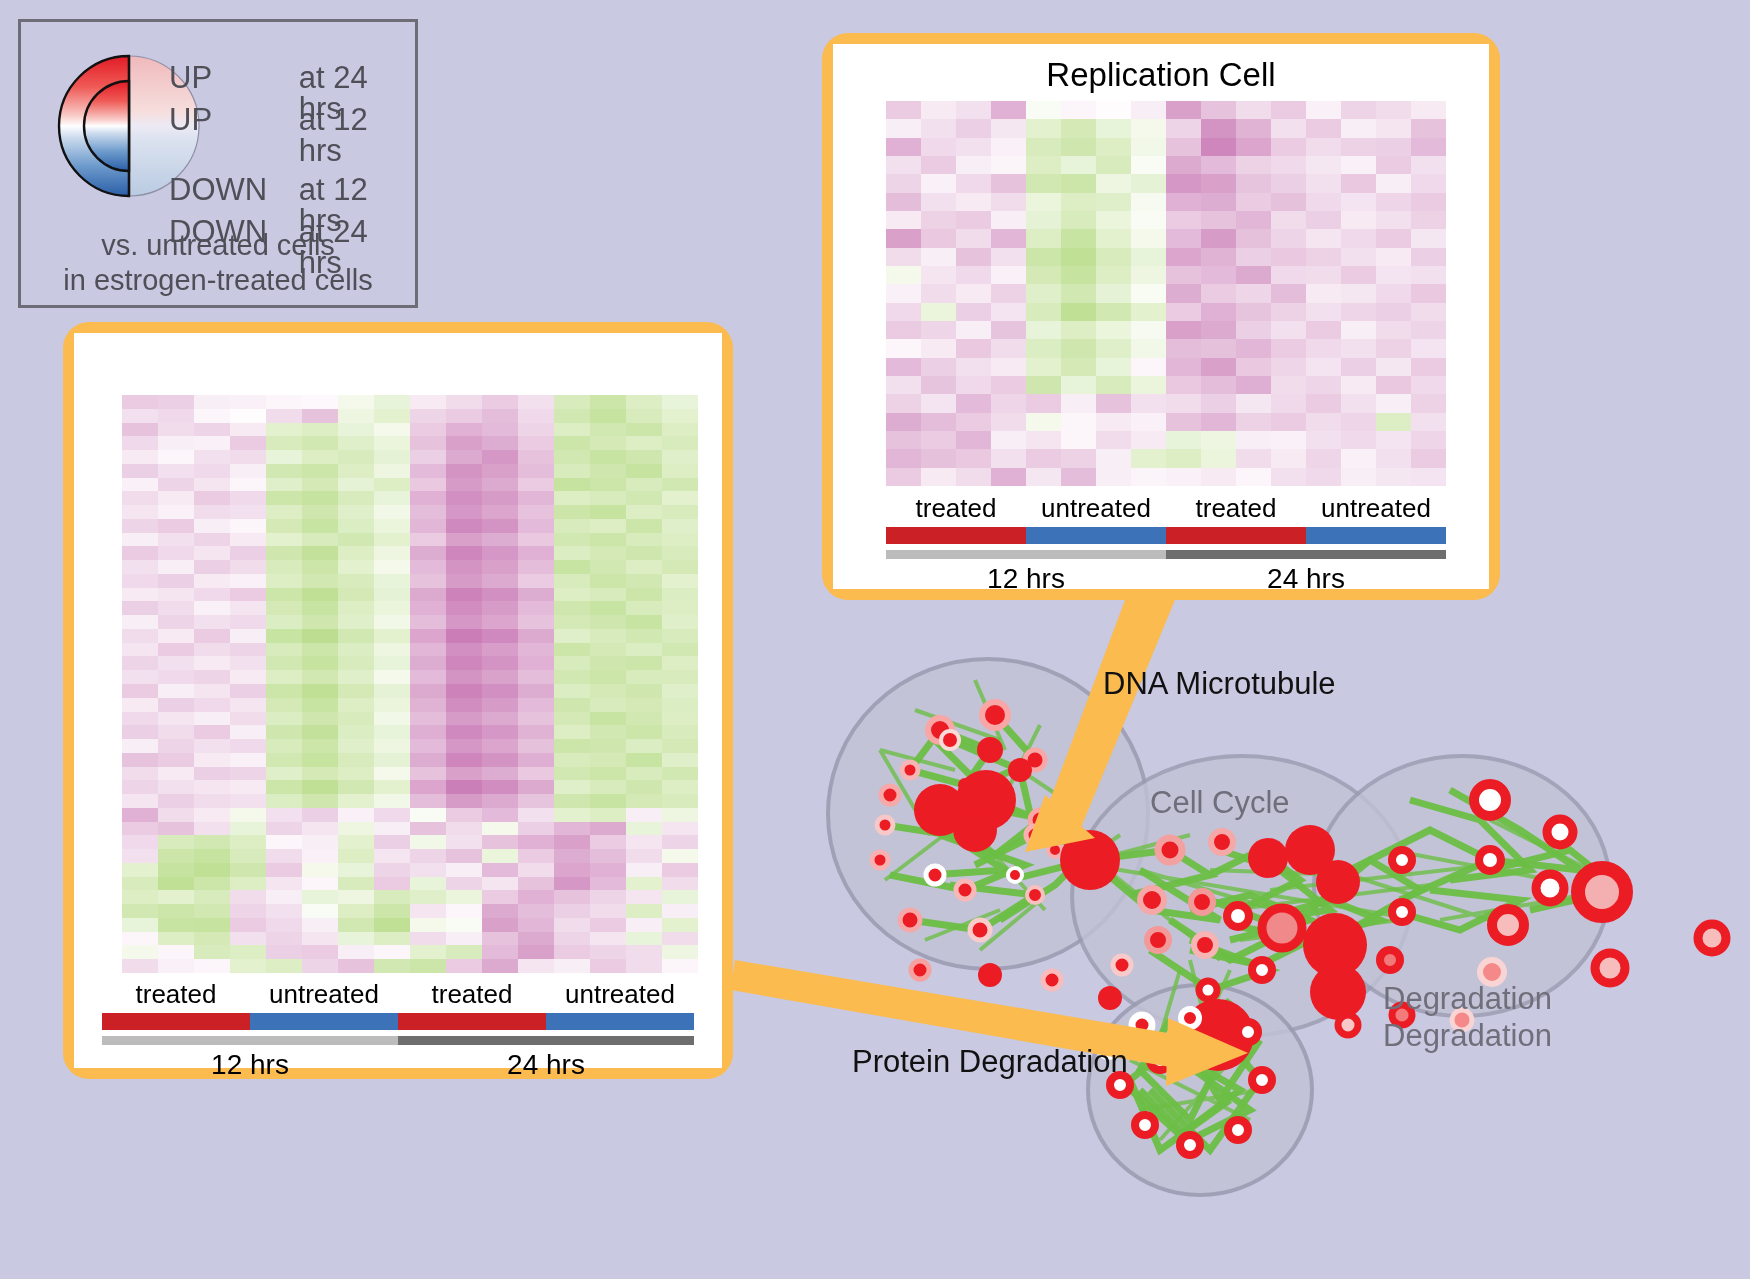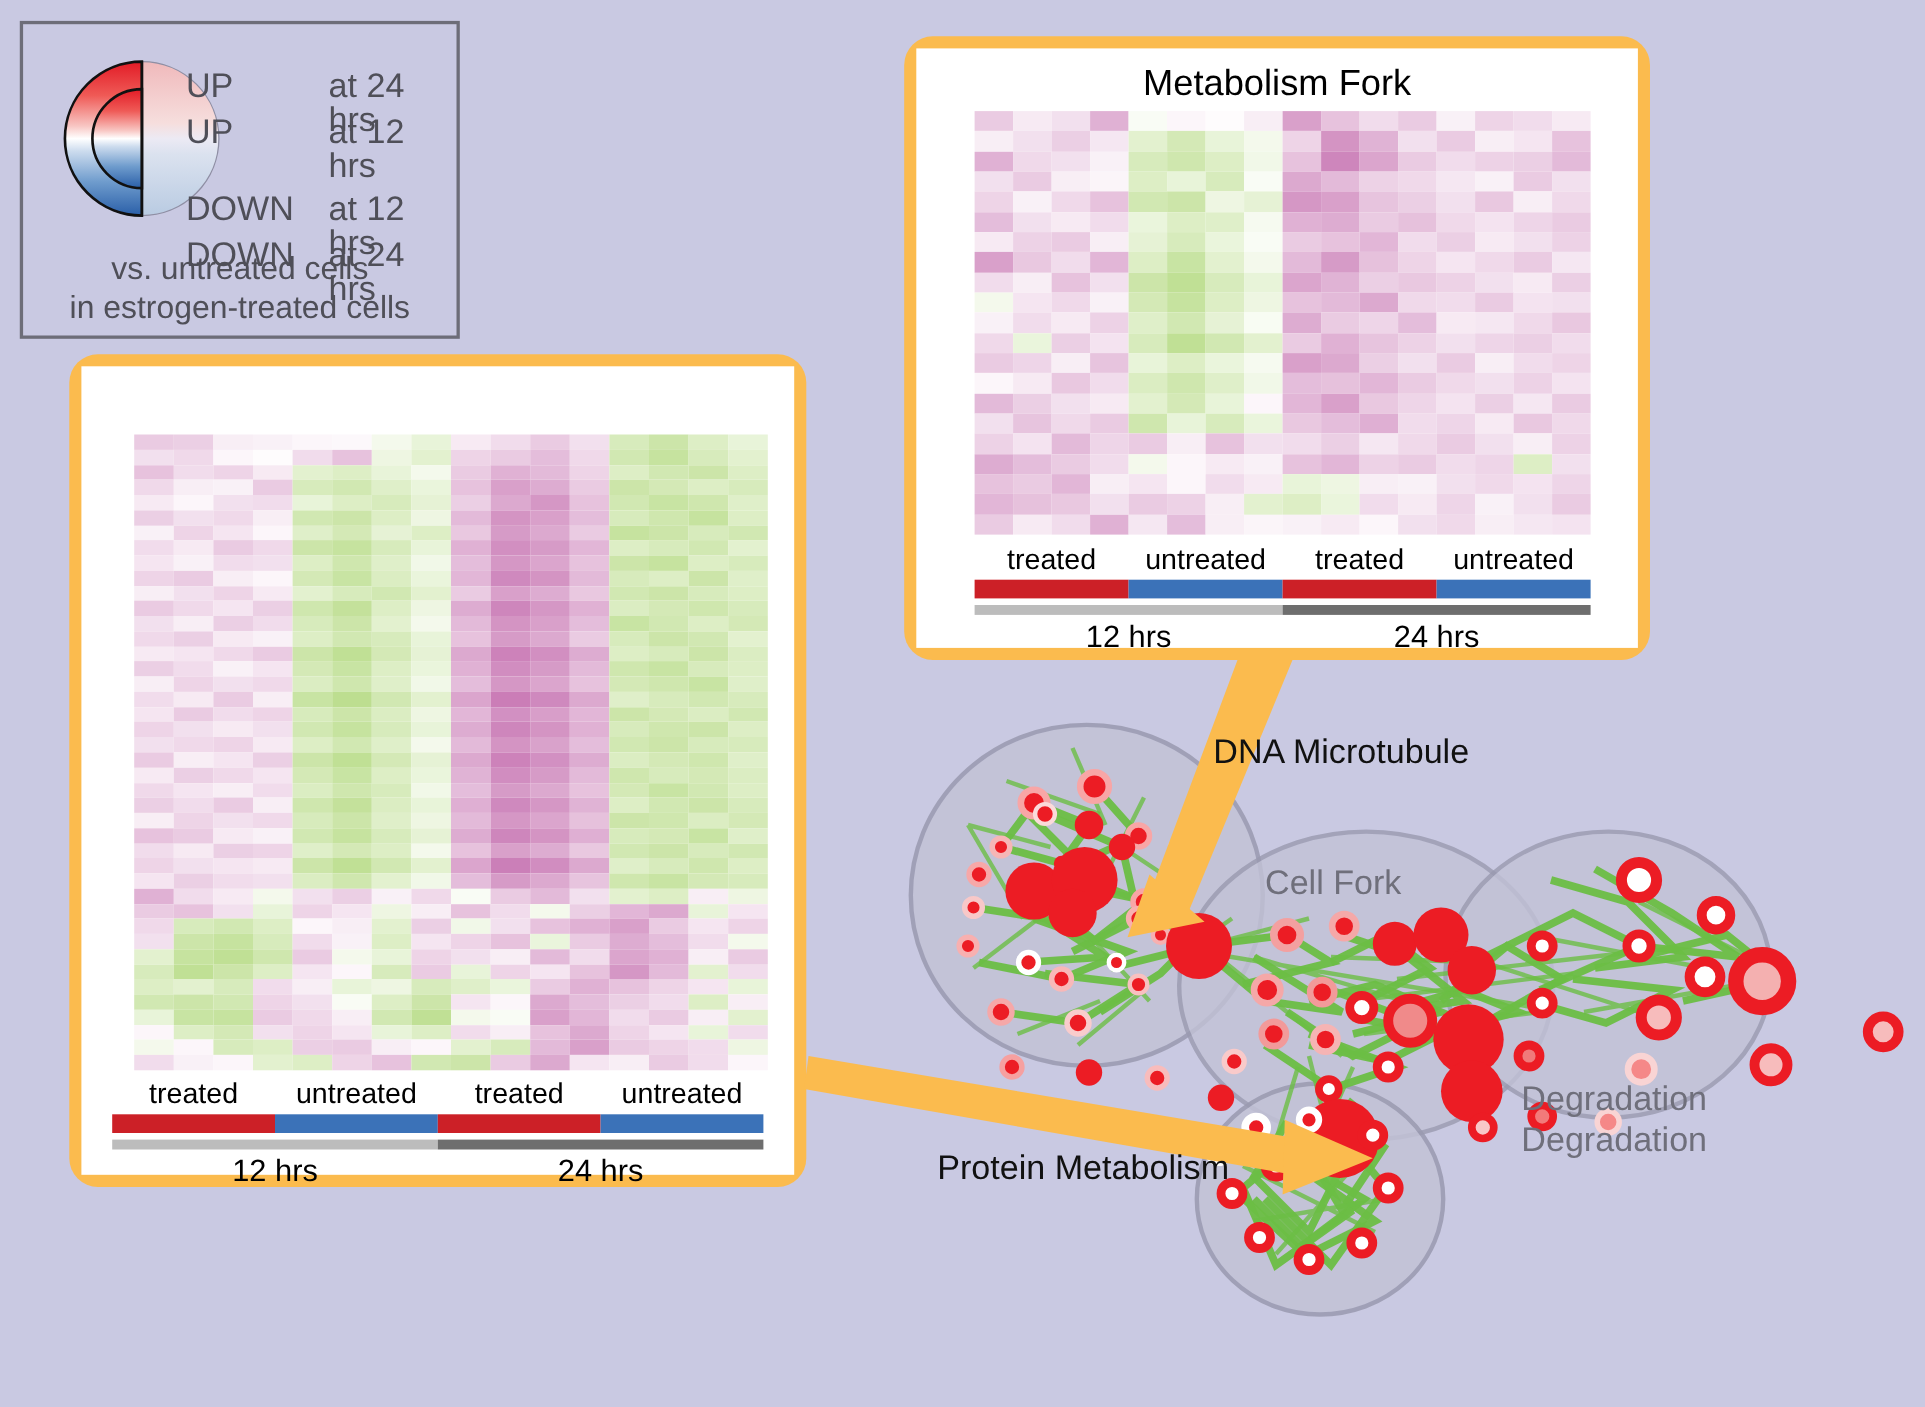--- a/index.html
+++ b/index.html
@@ -129,21 +129,21 @@
     </div>
     <div class="footer">
       <div>vs. untreated cells</div>
       <div>in estrogen-treated cells</div>
     </div>
   </div>
 
 
   <div class="panel" id="panel-repfork">
     <div class="inner">
-      <div class="ptitle">Metabolism Fork</div>
+      <div class="ptitle">Replication Cell</div>
       <div class="hm" id="hm-rf" style="left: 53px; top: 57px; width: 560px; height: 385px; grid-template-columns: repeat(16, 1fr); grid-template-rows: repeat(21, 1fr);">
           <div style="background: rgb(234, 203, 226);"></div>
           <div style="background: rgb(247, 234, 243);"></div>
           <div style="background: rgb(242, 224, 238);"></div>
           <div style="background: rgb(224, 177, 212);"></div>
           <div style="background: rgb(249, 252, 245);"></div>
           <div style="background: rgb(252, 246, 250);"></div>
           <div style="background: rgb(254, 252, 253);"></div>
           <div style="background: rgb(248, 238, 245);"></div>
           <div style="background: rgb(217, 160, 202);"></div>
@@ -1330,22 +1330,22 @@
   </svg>
 
   <svg style="position:absolute;left:0;top:0;width:1750px;height:1279px;pointer-events:none;">
     <polygon points="1125,600 1175,600 1080,830 1050,800" fill="#fbbb4e"></polygon>
     <polygon points="1045,795 1095,838 1025,852" fill="#fbbb4e"></polygon>
     <polygon points="735,960 1180,1035 1176,1068 731,990" fill="#fbbb4e"></polygon>
     <polygon points="1168,1018 1248,1053 1166,1086" fill="#fbbb4e"></polygon>
   </svg>
 
   <div class="netlabel" id="lbl-dna">DNA Microtubule</div>
-  <div class="netlabel" id="lbl-cc">Cell Fork</div>
+  <div class="netlabel" id="lbl-cc">Cell Cycle</div>
   <div class="netlabel" id="lbl-mt">
     <div>Degradation</div>
     <div>Degradation</div>
   </div>
   <div class="netlabel" id="lbl-ubq">
-    <div>Protein Metabolism</div>
+    <div>Protein Degradation</div>
   </div>
 
 </div>
 
 </body></html>

